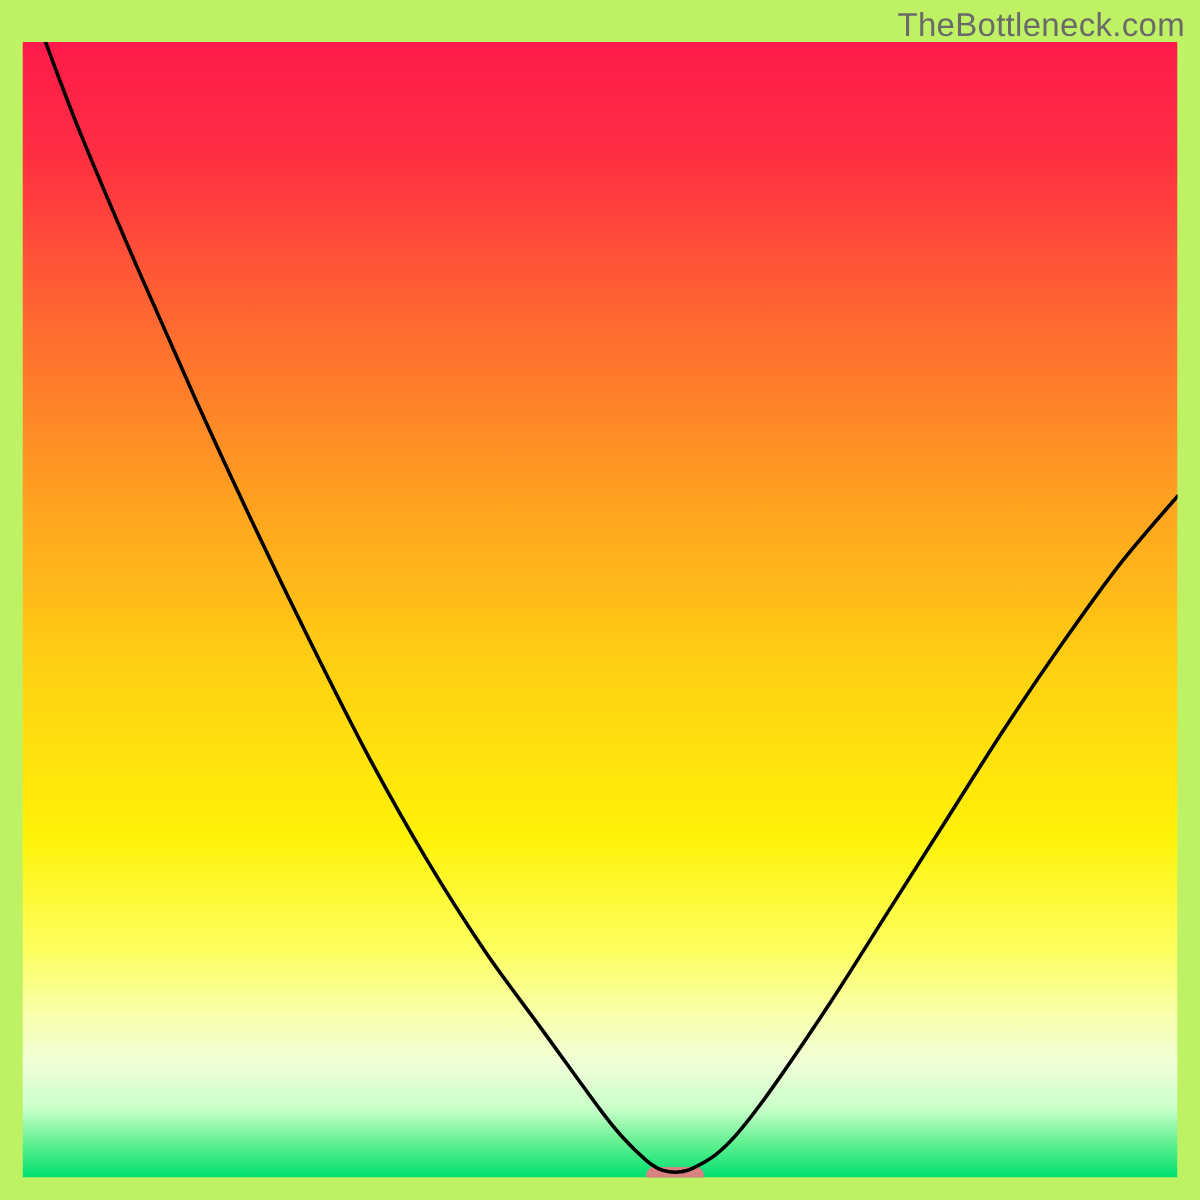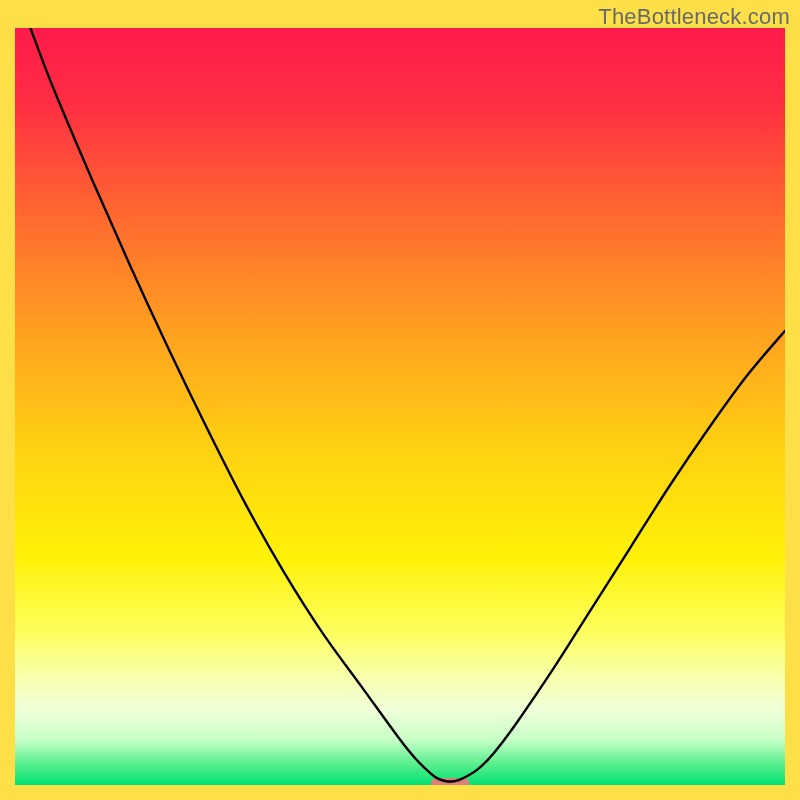--- a/index.html
+++ b/index.html
@@ -8,21 +8,21 @@
     width: 800px;
     height: 800px;
     background: #000;
     overflow: hidden;
     font-family: Arial, Helvetica, sans-serif;
   }
   .frame {
     position: relative;
     width: 800px;
     height: 800px;
-    background: #fde047;
+    background: #bef264;
   }
   .watermark {
     position: absolute;
     top: 4px;
     right: 10px;
     color: #6a6a6a;
     font-size: 22px;
     letter-spacing: 0.2px;
     z-index: 10;
   }

